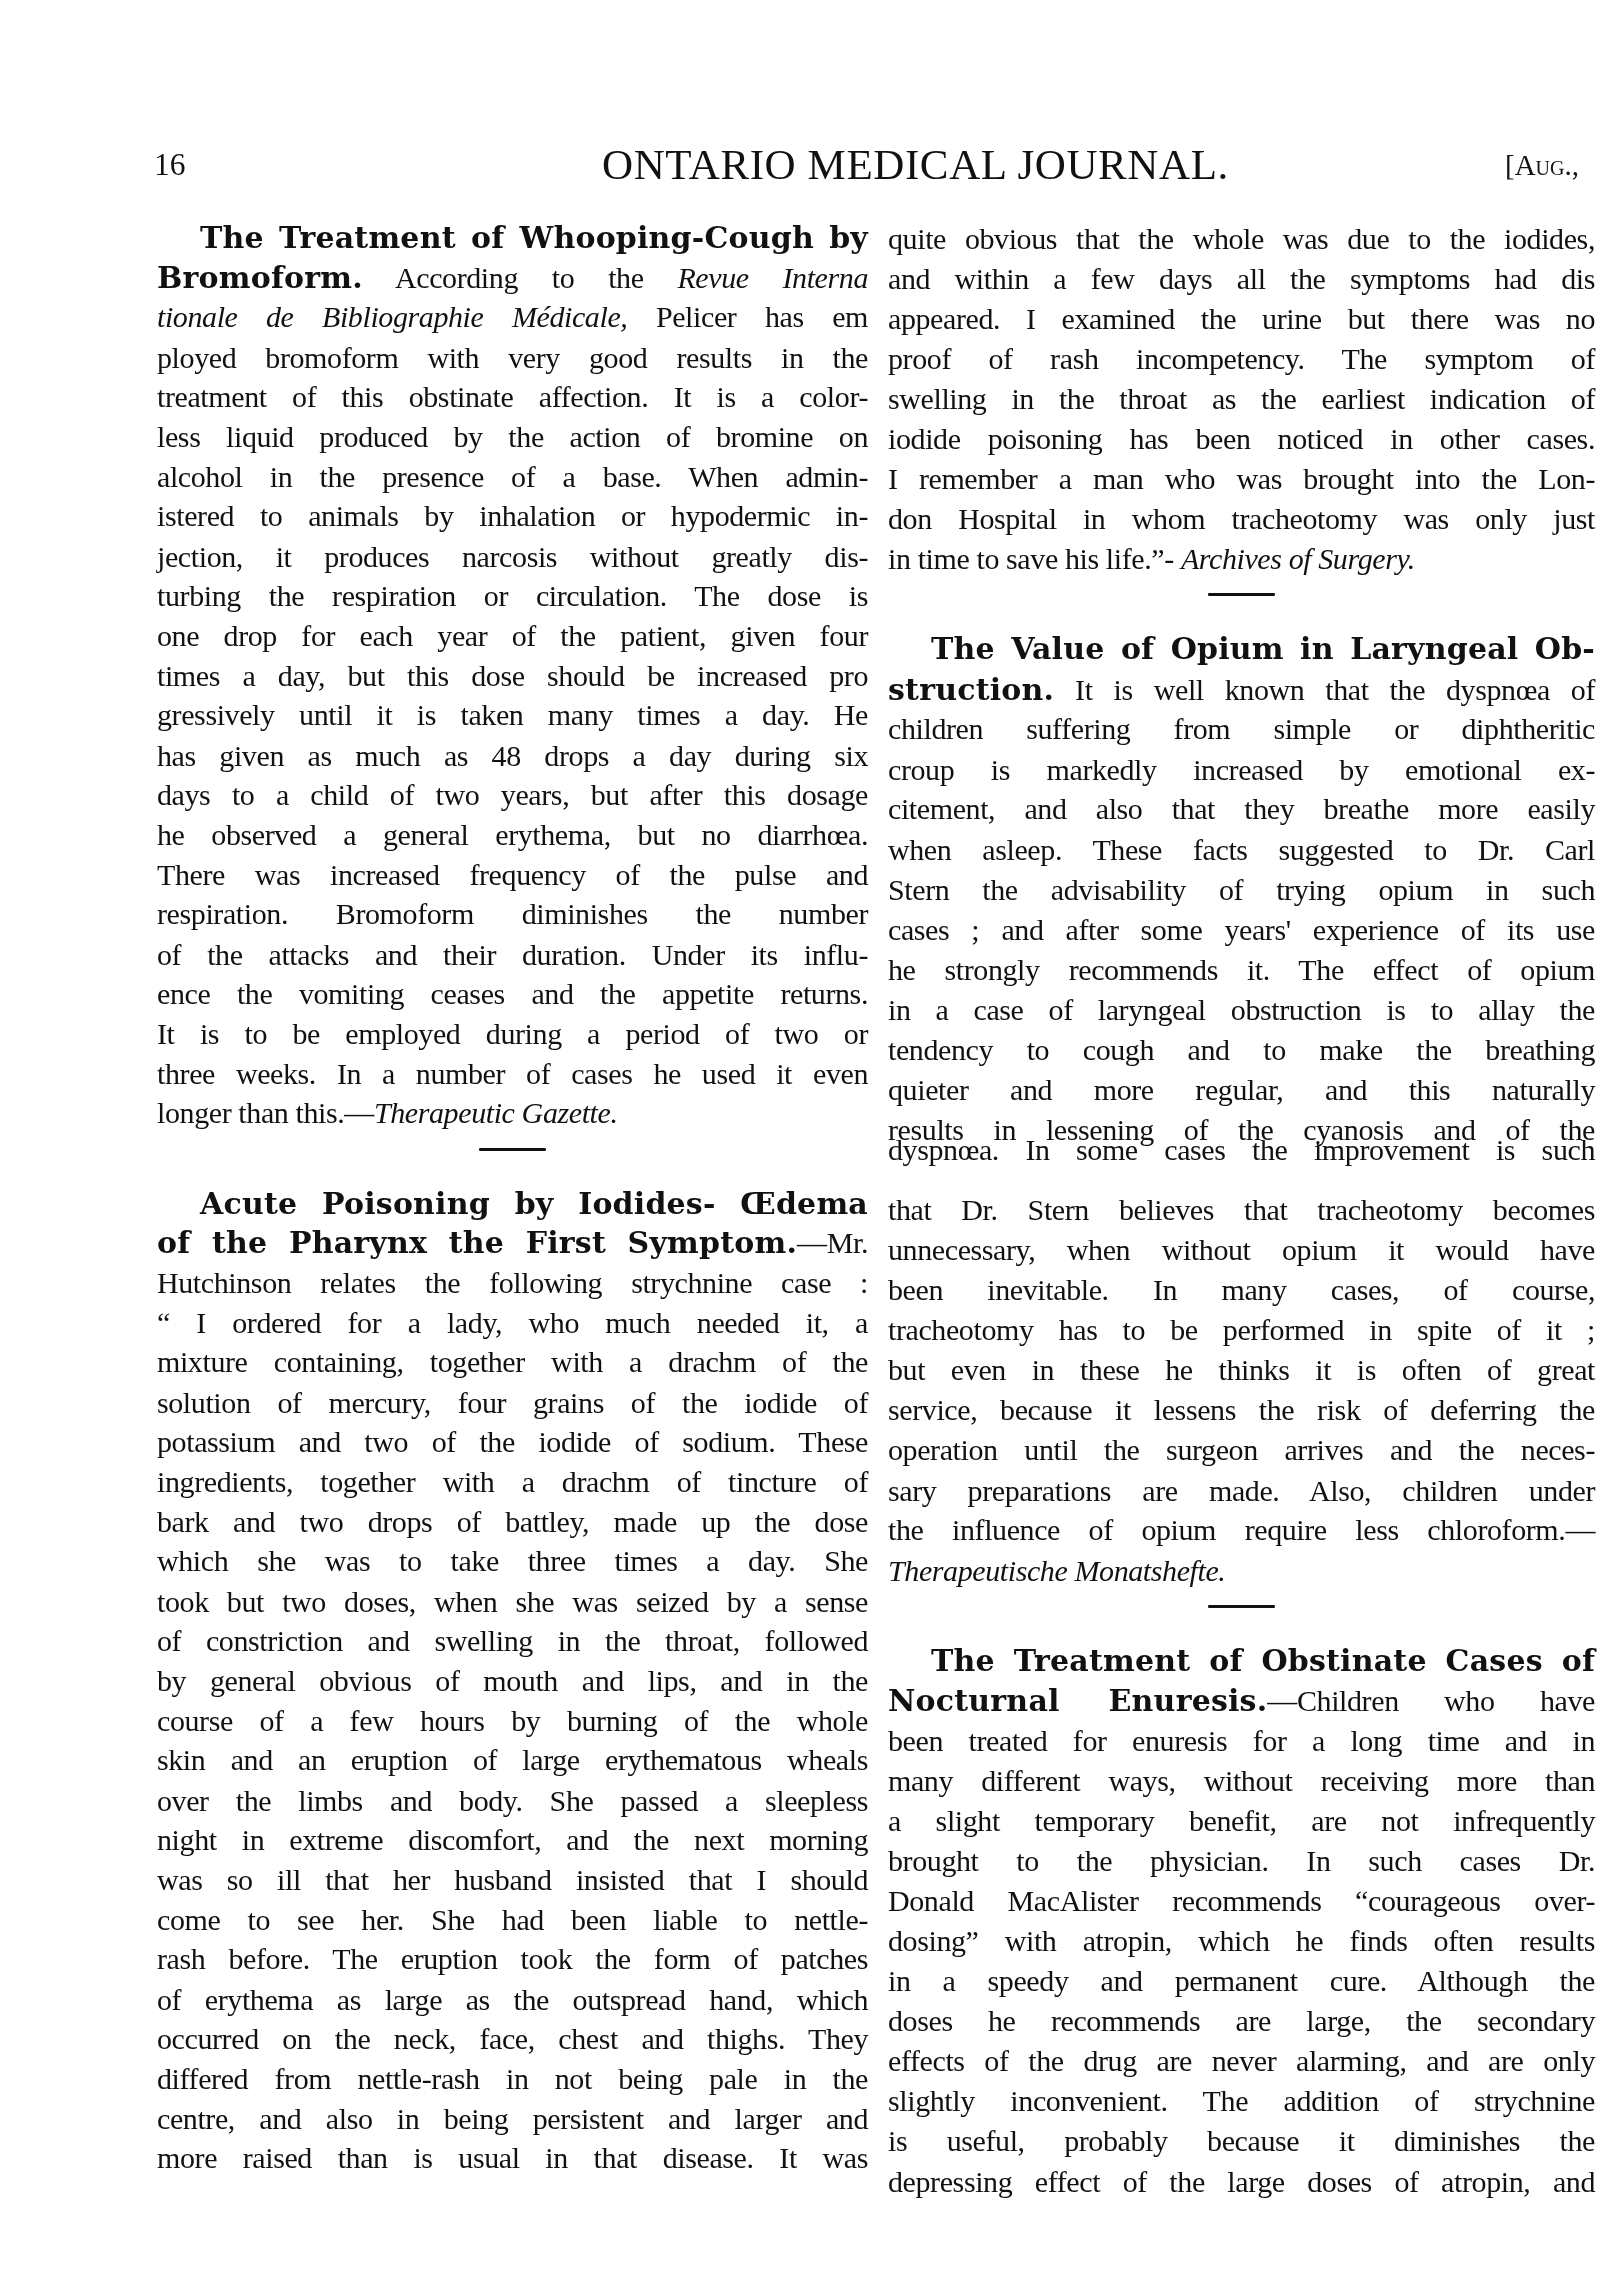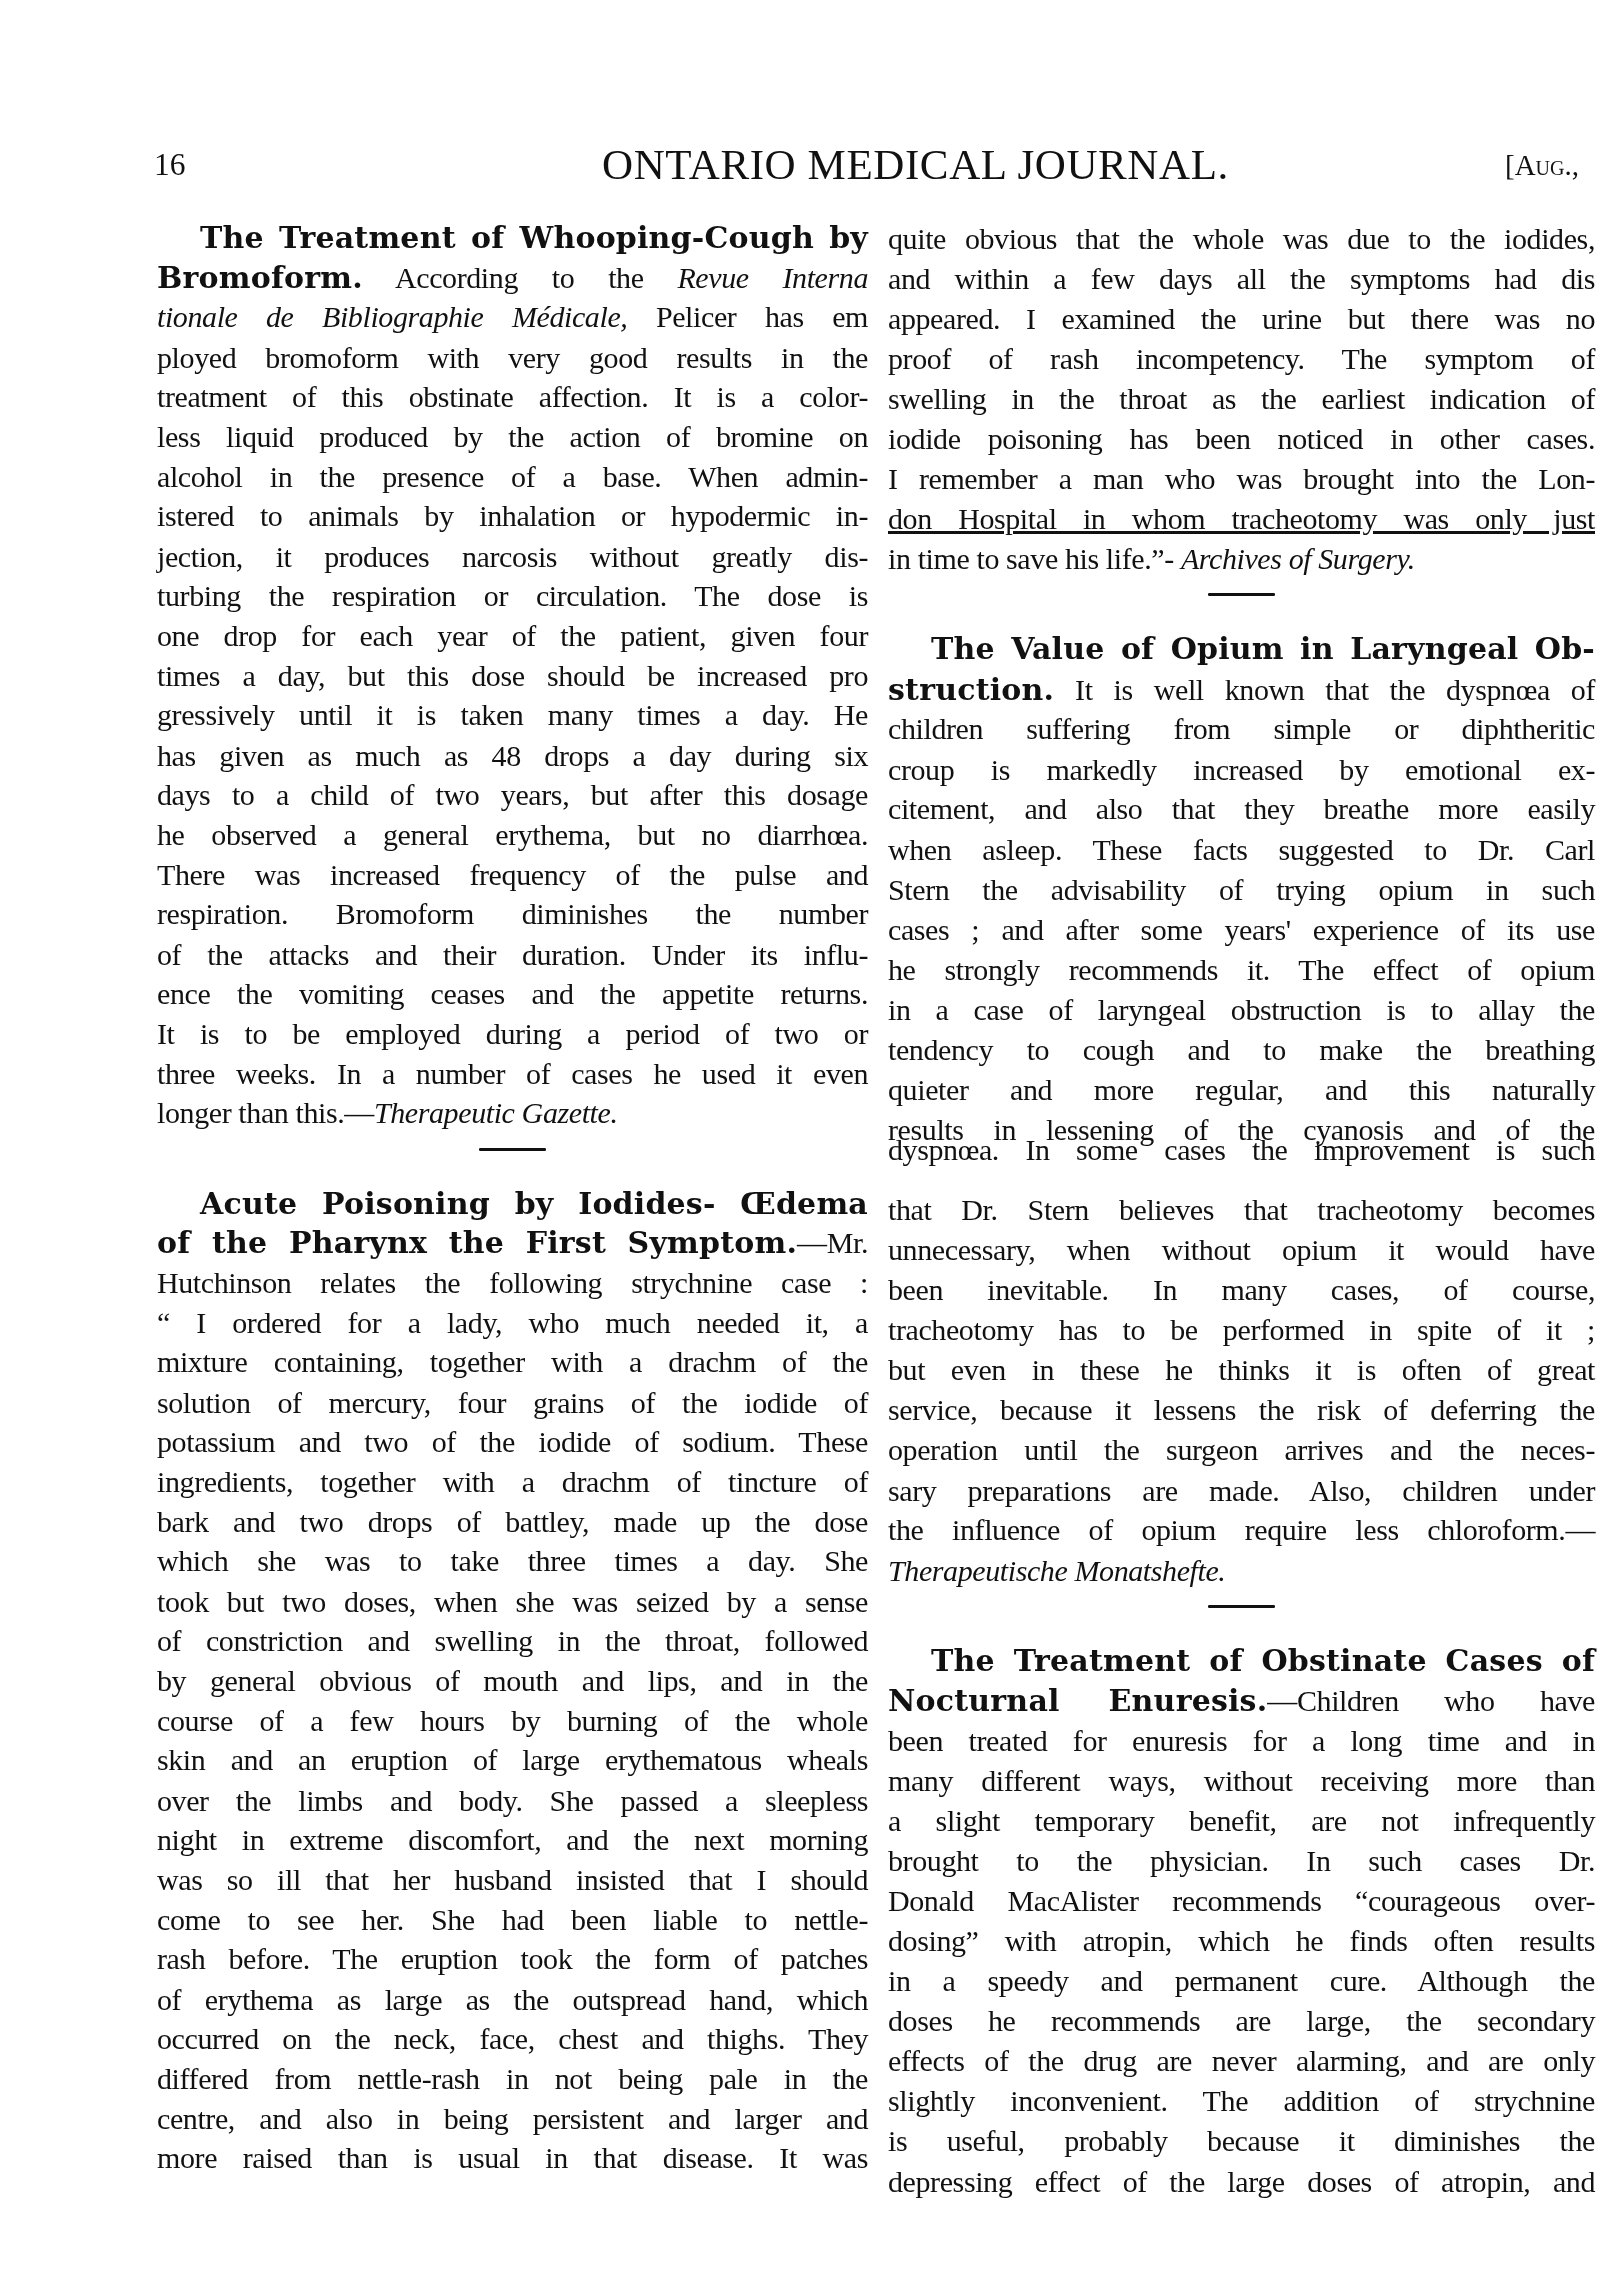--- a/index.html
+++ b/index.html
@@ -89,21 +89,21 @@
       <div class="line" style="top: 2138px;"><span>more raised than is usual in that disease.  It was</span></div>
     </div>
   <div class="column col-right" id="col-right">
       <div class="line" style="top: 219px;"><span>quite obvious that the whole was due to the iodides,</span></div>
       <div class="line" style="top: 259px;"><span>and within a few days all the symptoms had dis</span></div>
       <div class="line" style="top: 299px;"><span>appeared.  I examined the urine but there was no</span></div>
       <div class="line" style="top: 339px;"><span>proof of rash incompetency.  The symptom of</span></div>
       <div class="line" style="top: 379px;"><span>swelling in the throat as the earliest indication of</span></div>
       <div class="line" style="top: 419px;"><span>iodide poisoning has been noticed in other cases.</span></div>
       <div class="line" style="top: 459px;"><span>I remember a man who was brought into the Lon-</span></div>
-      <div class="line" style="top: 499px; text-decoration: underline;"><span>don Hospital in whom tracheotomy was only just</span></div>
+      <div class="line" style="top: 499px;"><span>don Hospital in whom tracheotomy was only just</span></div>
       <div class="line last" style="top: 539px;"><span>in time to save his life.”-  </span><span class="ital">Archives of Surgery.</span></div>
       <div class="separator" style="top: 593px; left: 320px;"></div>
       <div class="line indent heading" style="top: 629px;"><span class="hbold">The Value of Opium in Laryngeal Ob-</span></div>
       <div class="line" style="top: 670px;"><span class="hbold">struction.</span><span>  It is well known that the dyspnœa of</span></div>
       <div class="line" style="top: 709px;"><span>children suffering from simple or diphtheritic</span></div>
       <div class="line" style="top: 750px;"><span>croup is markedly increased by emotional ex-</span></div>
       <div class="line" style="top: 789px;"><span>citement, and also that they breathe more easily</span></div>
       <div class="line" style="top: 830px;"><span>when asleep.  These facts suggested to Dr. Carl</span></div>
       <div class="line" style="top: 870px;"><span>Stern the advisability of trying opium in such</span></div>
       <div class="line" style="top: 910px;"><span>cases ; and after some years' experience of its use</span></div>

